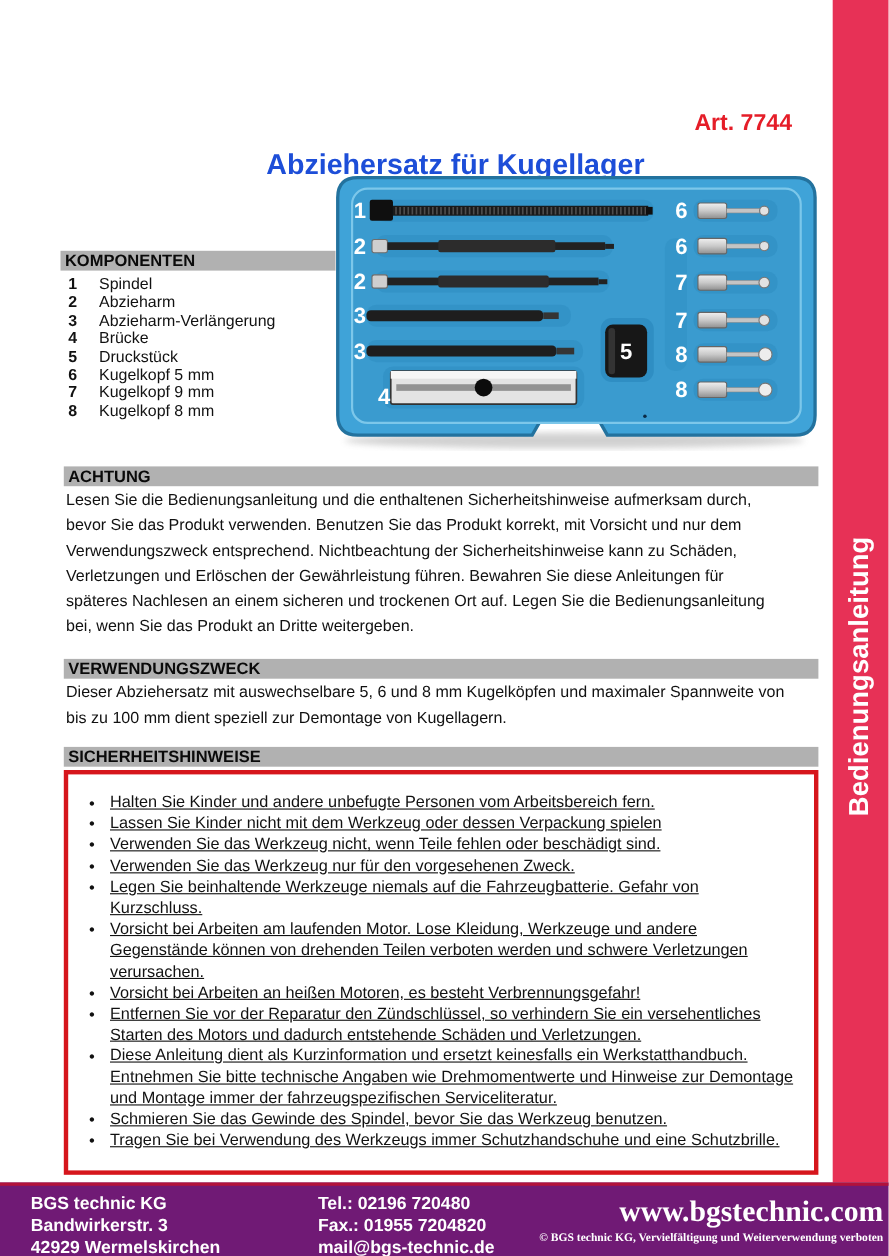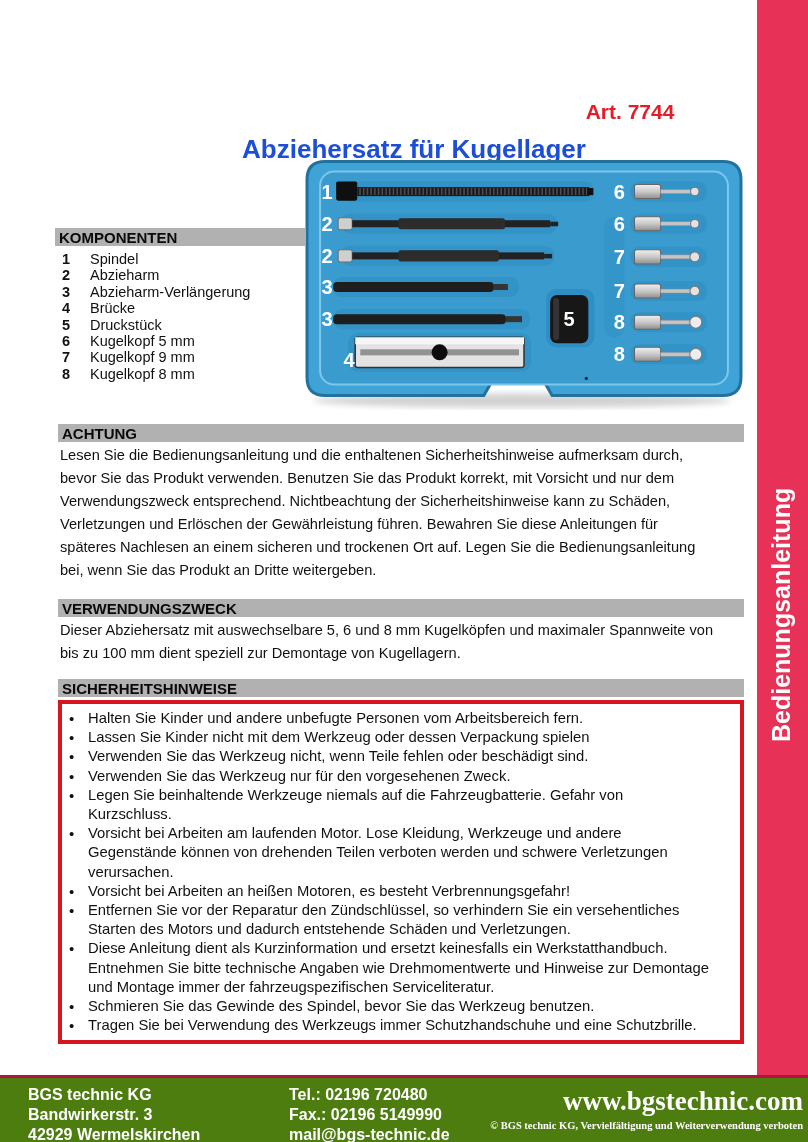--- a/index.html
+++ b/index.html
@@ -10,21 +10,21 @@
   .sidebar{position:absolute;right:0;top:0;width:51px;height:1075px;background:#e73156;}
   .sidebar-text{position:absolute;left:10px;top:742px;transform:rotate(-90deg);
         transform-origin:0 0;white-space:nowrap;color:#fff;font-weight:bold;font-size:25px;}
 
   
   .logo{position:absolute;left:44px;top:18px;color:#e13248;line-height:1;}
   .logo-main{font-size:49px;font-weight:800;letter-spacing:-3px;font-family:"DejaVu Sans",sans-serif;}
   .logo-main sup{font-size:13px;letter-spacing:0;vertical-align:28px;}
   .logo-sub{font-size:14px;font-weight:bold;letter-spacing:6px;margin-top:2px;padding-left:14px;}
 
-  .art{position:absolute;left:540px;top:100px;width:180px;text-align:center;
+  .art{position:absolute;left:540px;top:100px;width:180px;text-align:right;
        font-size:21px;font-weight:bold;color:#e51d28;}
   .title{position:absolute;left:55px;top:118px;width:686px;margin:16px;text-align:center;
        font-size:26px;font-weight:bold;color:#1d4ed8;}
 
   
   .case{position:absolute;left:303px;top:156px;width:442px;height:254px;}
 
   
   .secbar{background:#b1b1b1;color:#0a0a0a;font-weight:bold;font-size:15px;
           height:18px;line-height:20px;padding-left:4px;}
@@ -33,27 +33,27 @@
   .komp-row{display:flex;font-size:14.5px;line-height:16.4px;}
   .knum{width:28px;font-weight:bold;}
 
   
   .main{position:absolute;left:58px;top:424px;width:686px;}
   .para{font-size:14.6px;line-height:23px;margin:2px 0 0 2px;white-space:pre-line;width:700px;}
   .para.gap{margin-bottom:4px;}
   .spacer1{height:17px;}
   .spacer2{height:10px;}
   .warnbox{margin-top:3px;border:4px solid #d6161c;padding:5px 4px 5px 0;}
-  .warnbox ul{margin:0;padding:0;list-style:none;}
+  .warnbox ul{margin:12px;padding:0;list-style:none;text-decoration:underline;}
   .warnbox li{position:relative;padding-left:26px;font-size:14.8px;line-height:19.2px;
               white-space:pre-line;}
   .warnbox li::before{content:"\2022";position:absolute;left:7px;top:0;font-size:15px;}
 
   
-  .footer{position:absolute;left:0;bottom:0;width:808px;height:67px;background:#4d7c0f;
+  .footer{position:absolute;left:0;bottom:0;width:808px;height:67px;background:#701a75;
           color:#fff;border-top:3px solid #b2123b;box-sizing:border-box;}
   .f-col{position:absolute;top:7px;font-weight:bold;font-size:16px;line-height:20px;}
   .f-address{left:28px;}
   .f-contact{left:289px;}
   .f-right{position:absolute;right:5px;top:8px;text-align:right;font-family:Liberation Serif, serif;}
   .f-site{font-size:27px;font-weight:bold;line-height:30px;}
   .f-copy{font-size:10.5px;font-weight:bold;margin-top:4px;margin-left:44px;}
 </style>
 </head>
 <body>
@@ -268,21 +268,21 @@
   </div>
 
   <div class="footer">
     <div class="f-col f-address">
       <div>BGS technic KG</div>
       <div>Bandwirkerstr. 3</div>
       <div>42929 Wermelskirchen</div>
     </div>
     <div class="f-col f-contact">
       <div>Tel.: 02196 720480</div>
-      <div>Fax.: 02196 5149990</div>
+      <div>Fax.: 01955 7204820</div>
       <div>mail@bgs-technic.de</div>
     </div>
     <div class="f-right">
       <div class="f-site">www.bgstechnic.com</div>
       <div class="f-copy">© BGS technic KG, Vervielfältigung und Weiterverwendung verboten</div>
     </div>
   </div>
 
 </div>
 

